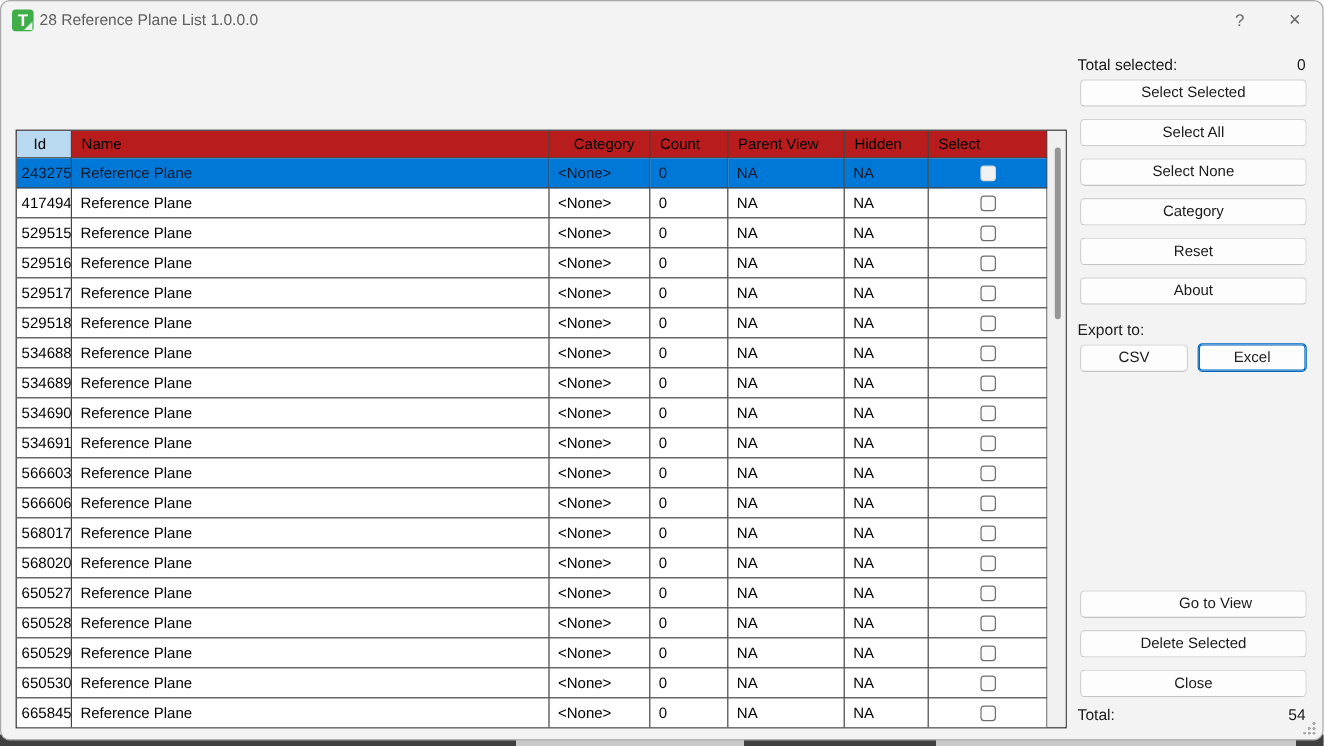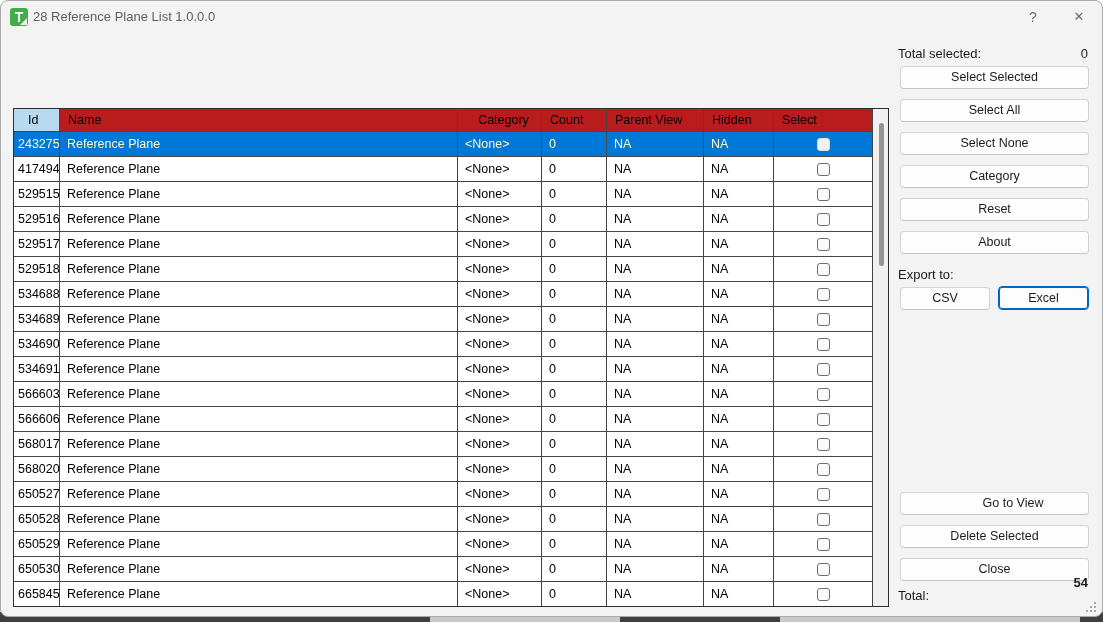--- a/index.html
+++ b/index.html
@@ -45,21 +45,21 @@
   .grid { width:859px; overflow:hidden; }
   .thead { display:flex; height:23px; background:#b91c1c; }
   .th { border-right:1px solid #454545; border-bottom:1px solid #454545; font-size:12.5px;
     color:#000; padding-left:8px; line-height:22px; white-space:nowrap; overflow:hidden; }
   .th.c0 { padding-left:14px; background:#b8d9ef; }
   .tr { display:flex; height:25px; background:#fff; }
   .td { border-right:1px solid #454545; border-bottom:1px solid #454545; font-size:12.5px;
     color:#000; padding-left:7px; line-height:24px; white-space:nowrap; overflow:hidden; }
   .td.c0 { padding-left:4px; }
   .td.c6 { display:flex; align-items:center; justify-content:center; padding-left:0; }
-  .tr.selected .td { background:#0078d7; color:#fef9c3; }
+  .tr.selected .td { background:#0078d7; color:#0f172a; }
   .checkbox { width:13px; height:13px; border:1px solid #6e6e6e; border-radius:3px; background:#fbfbfb; }
   .tr.selected .checkbox { border-color:#dcdcdc; background:#f2f2f2; }
 
   .vscroll { width:15px; background:#f0f0f0; position:relative; border-left:1px solid #9a9a9a00; }
   .vthumb { position:absolute; left:5px; top:14px; width:5px; height:143px; background:#959595;
     border-radius:3px; }
 
   
   .rp-label { position:absolute; font-size:13px; color:#1b1b1b; }
   .rp-value { position:absolute; font-size:13px; color:#1b1b1b; text-align:right; width:90px; }
@@ -343,16 +343,16 @@
   <div class="btn half" style="left:899px;top:286px;">CSV</div>
   <div class="btn half focused" style="left:997px;top:285px;width:91px;height:24px;line-height:22px;">Excel</div>
 
   <div id="bottom-buttons">
       <div class="btn" style="top: 491px; padding-left: 37px;">Go to View</div>
       <div class="btn" style="top: 524px;">Delete Selected</div>
       <div class="btn" style="top: 557px;">Close</div>
     </div>
 
   <span class="rp-label" style="left:897px;top:587px;">Total:</span>
-  <span class="rp-value" style="left:997px;top:574px;font-weight:bold;">54</span>
+  <span class="rp-value" style="left:997px;top:587px;">54</span>
 
   <div class="resize-grip"></div>
 </div>
 
 </body></html>

